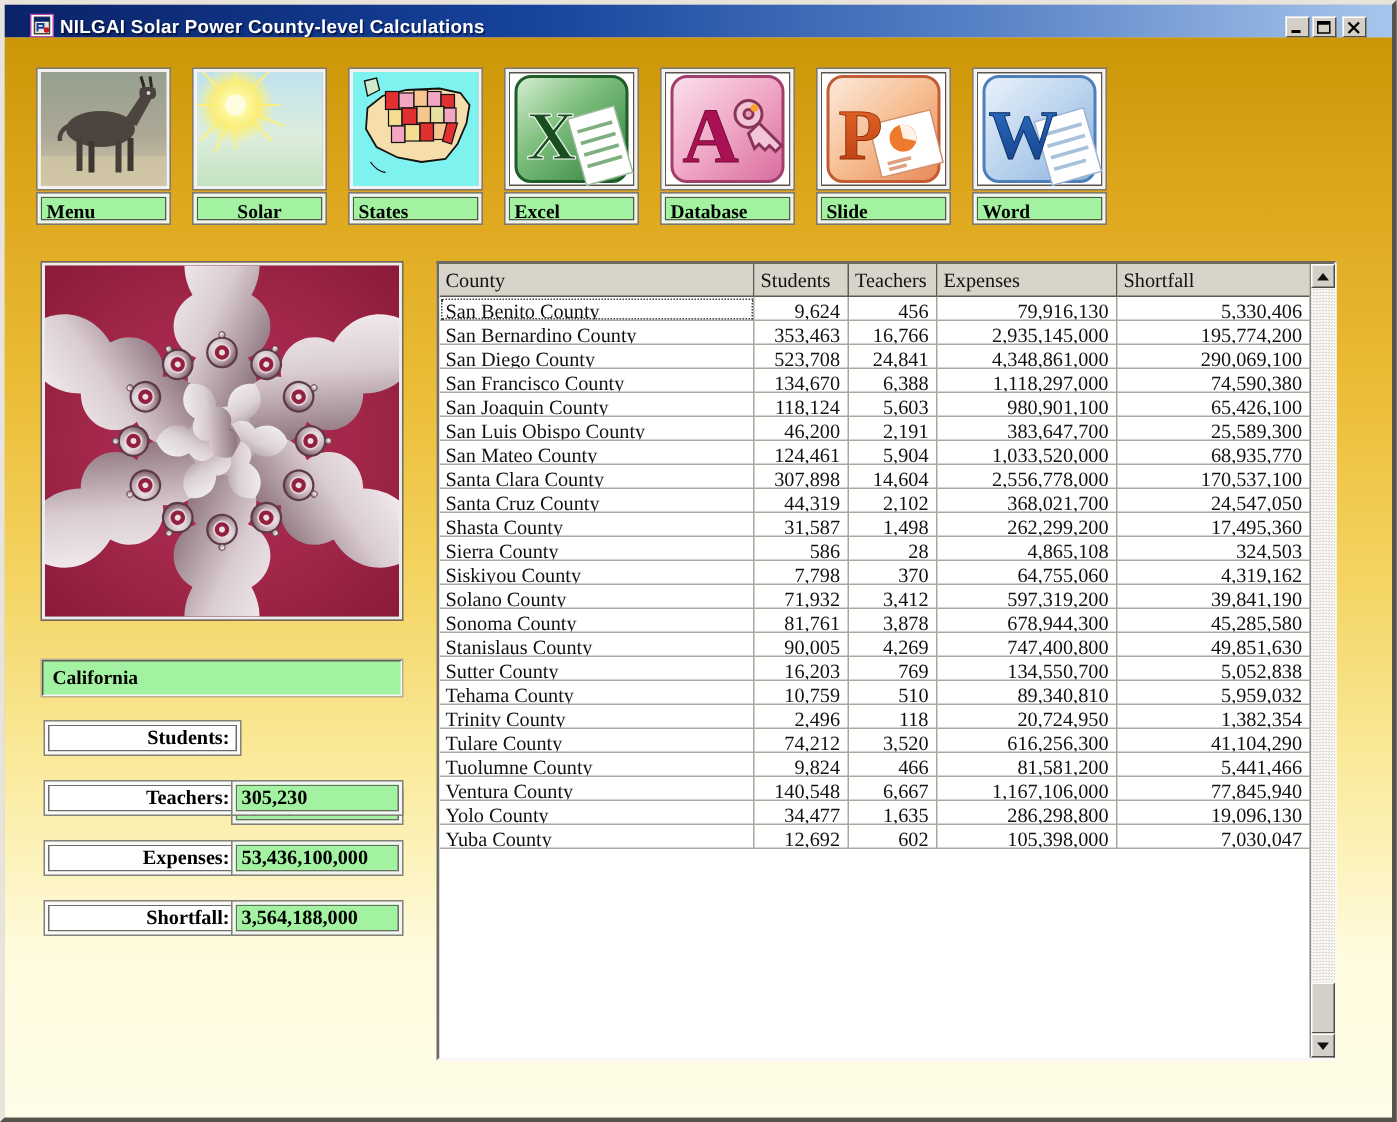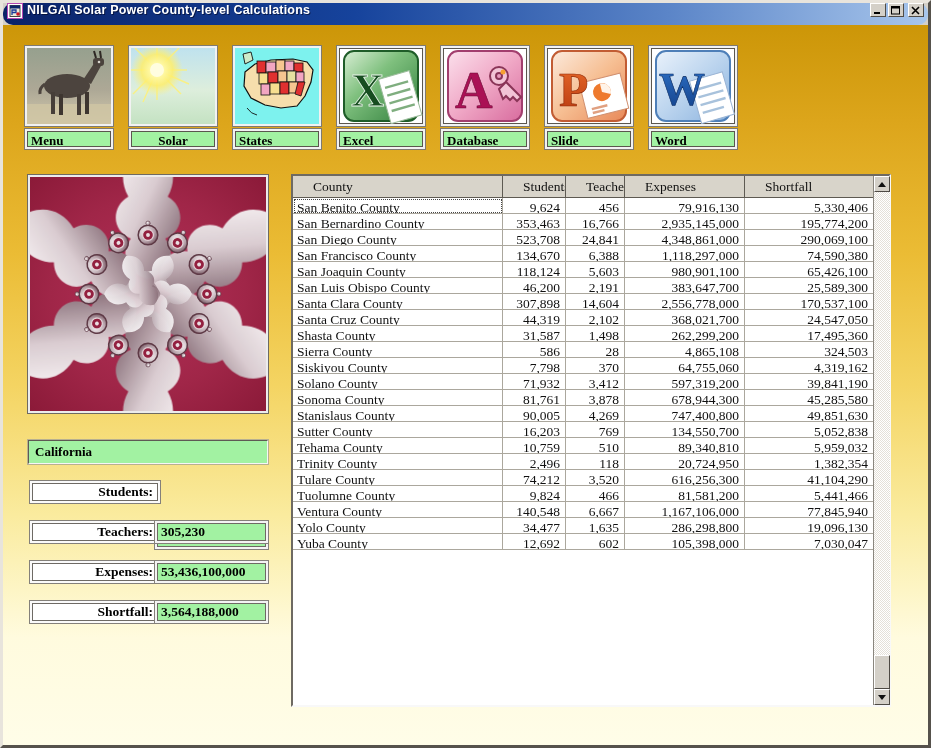--- a/index.html
+++ b/index.html
@@ -7,21 +7,21 @@
     position:relative;width:931px;height:748px;box-sizing:border-box;
     border:3px solid;border-color:#E8E4DC #56524C #56524C #E8E4DC;
     background:#D4D0C8;
     font-family:"Liberation Serif","DejaVu Serif",serif;
     overflow:hidden;
   }
   
   .titlebar{
     position:absolute;top:0;left:0;right:0;height:22px;
     background:linear-gradient(90deg,#0A2268 0%,#16439C 38%,#5B85C8 72%,#A8C6EC 100%);
-    display:flex;align-items:flex-start;padding:0 4px;box-sizing:border-box;border-radius:10px;
+    display:flex;align-items:flex-end;padding:0 17px;box-sizing:border-box;
   }
   .title-icon{width:16px;height:16px;margin-right:4px;flex:0 0 auto;}
   .title-text{
     color:#fff;font-family:"Liberation Sans","DejaVu Sans",sans-serif;
     font-size:12.5px;font-weight:bold;letter-spacing:.2px;white-space:nowrap;
     text-shadow:1px 1px 0 rgba(0,0,20,.55);
   }
   .win-controls{margin-left:auto;display:flex;align-items:center;}
   .win-btn{
     width:16px;height:14px;background:#D4D0C8;margin-left:2px;
@@ -78,21 +78,21 @@
   .grid-frame{
     position:absolute;left:288px;top:149px;width:600px;height:533px;box-sizing:border-box;
     border:2px solid;border-color:#6E6A62 #F8F8F8 #F8F8F8 #6E6A62;
     background:#fff;display:flex;
   }
   .grid{width:580px;flex:0 0 580px;overflow:hidden;background:#fff;}
   .hrow{display:flex;height:22px;background:#D8D4CA;}
   .hcell{
     box-sizing:border-box;font-size:13.5px;color:#111;line-height:21px;
     border-right:1px solid #5E5A52;border-bottom:1px solid #5E5A52;
-    padding-left:20px;background:#D8D4CA;white-space:nowrap;overflow:hidden;
+    padding-left:4px;background:#D8D4CA;white-space:nowrap;overflow:hidden;
   }
   .trow{display:flex;height:16px;background:#fff;}
   .tcell{
     box-sizing:border-box;font-size:13.5px;color:#111;line-height:20px;
     border-right:1px solid #ABA79D;border-bottom:1px solid #ABA79D;
     padding-left:4px;white-space:nowrap;overflow:hidden;position:relative;
   }
   .tcell.num{text-align:right;padding-right:5px;padding-left:0;}
   .tcell.focused{outline:1px dotted #444;outline-offset:-2px;}
   .c0{width:210px;} .c1{width:63px;} .c2{width:59px;} .c3{width:120px;} .c4{width:128px;border-right:none;}
@@ -473,20 +473,27 @@
               <div class="tcell c4 num">65,426,100</div>
             </div>
             <div class="trow">
               <div class="tcell c0">San Luis Obispo County</div>
               <div class="tcell c1 num">46,200</div>
               <div class="tcell c2 num">2,191</div>
               <div class="tcell c3 num">383,647,700</div>
               <div class="tcell c4 num">25,589,300</div>
             </div>
             <div class="trow">
+              <div class="tcell c0">San Mateo County</div>
+              <div class="tcell c1 num">124,461</div>
+              <div class="tcell c2 num">5,904</div>
+              <div class="tcell c3 num">1,033,520,000</div>
+              <div class="tcell c4 num">68,935,770</div>
+            </div>
+            <div class="trow">
               <div class="tcell c0">Santa Clara County</div>
               <div class="tcell c1 num">307,898</div>
               <div class="tcell c2 num">14,604</div>
               <div class="tcell c3 num">2,556,778,000</div>
               <div class="tcell c4 num">170,537,100</div>
             </div>
             <div class="trow">
               <div class="tcell c0">Santa Cruz County</div>
               <div class="tcell c1 num">44,319</div>
               <div class="tcell c2 num">2,102</div>

